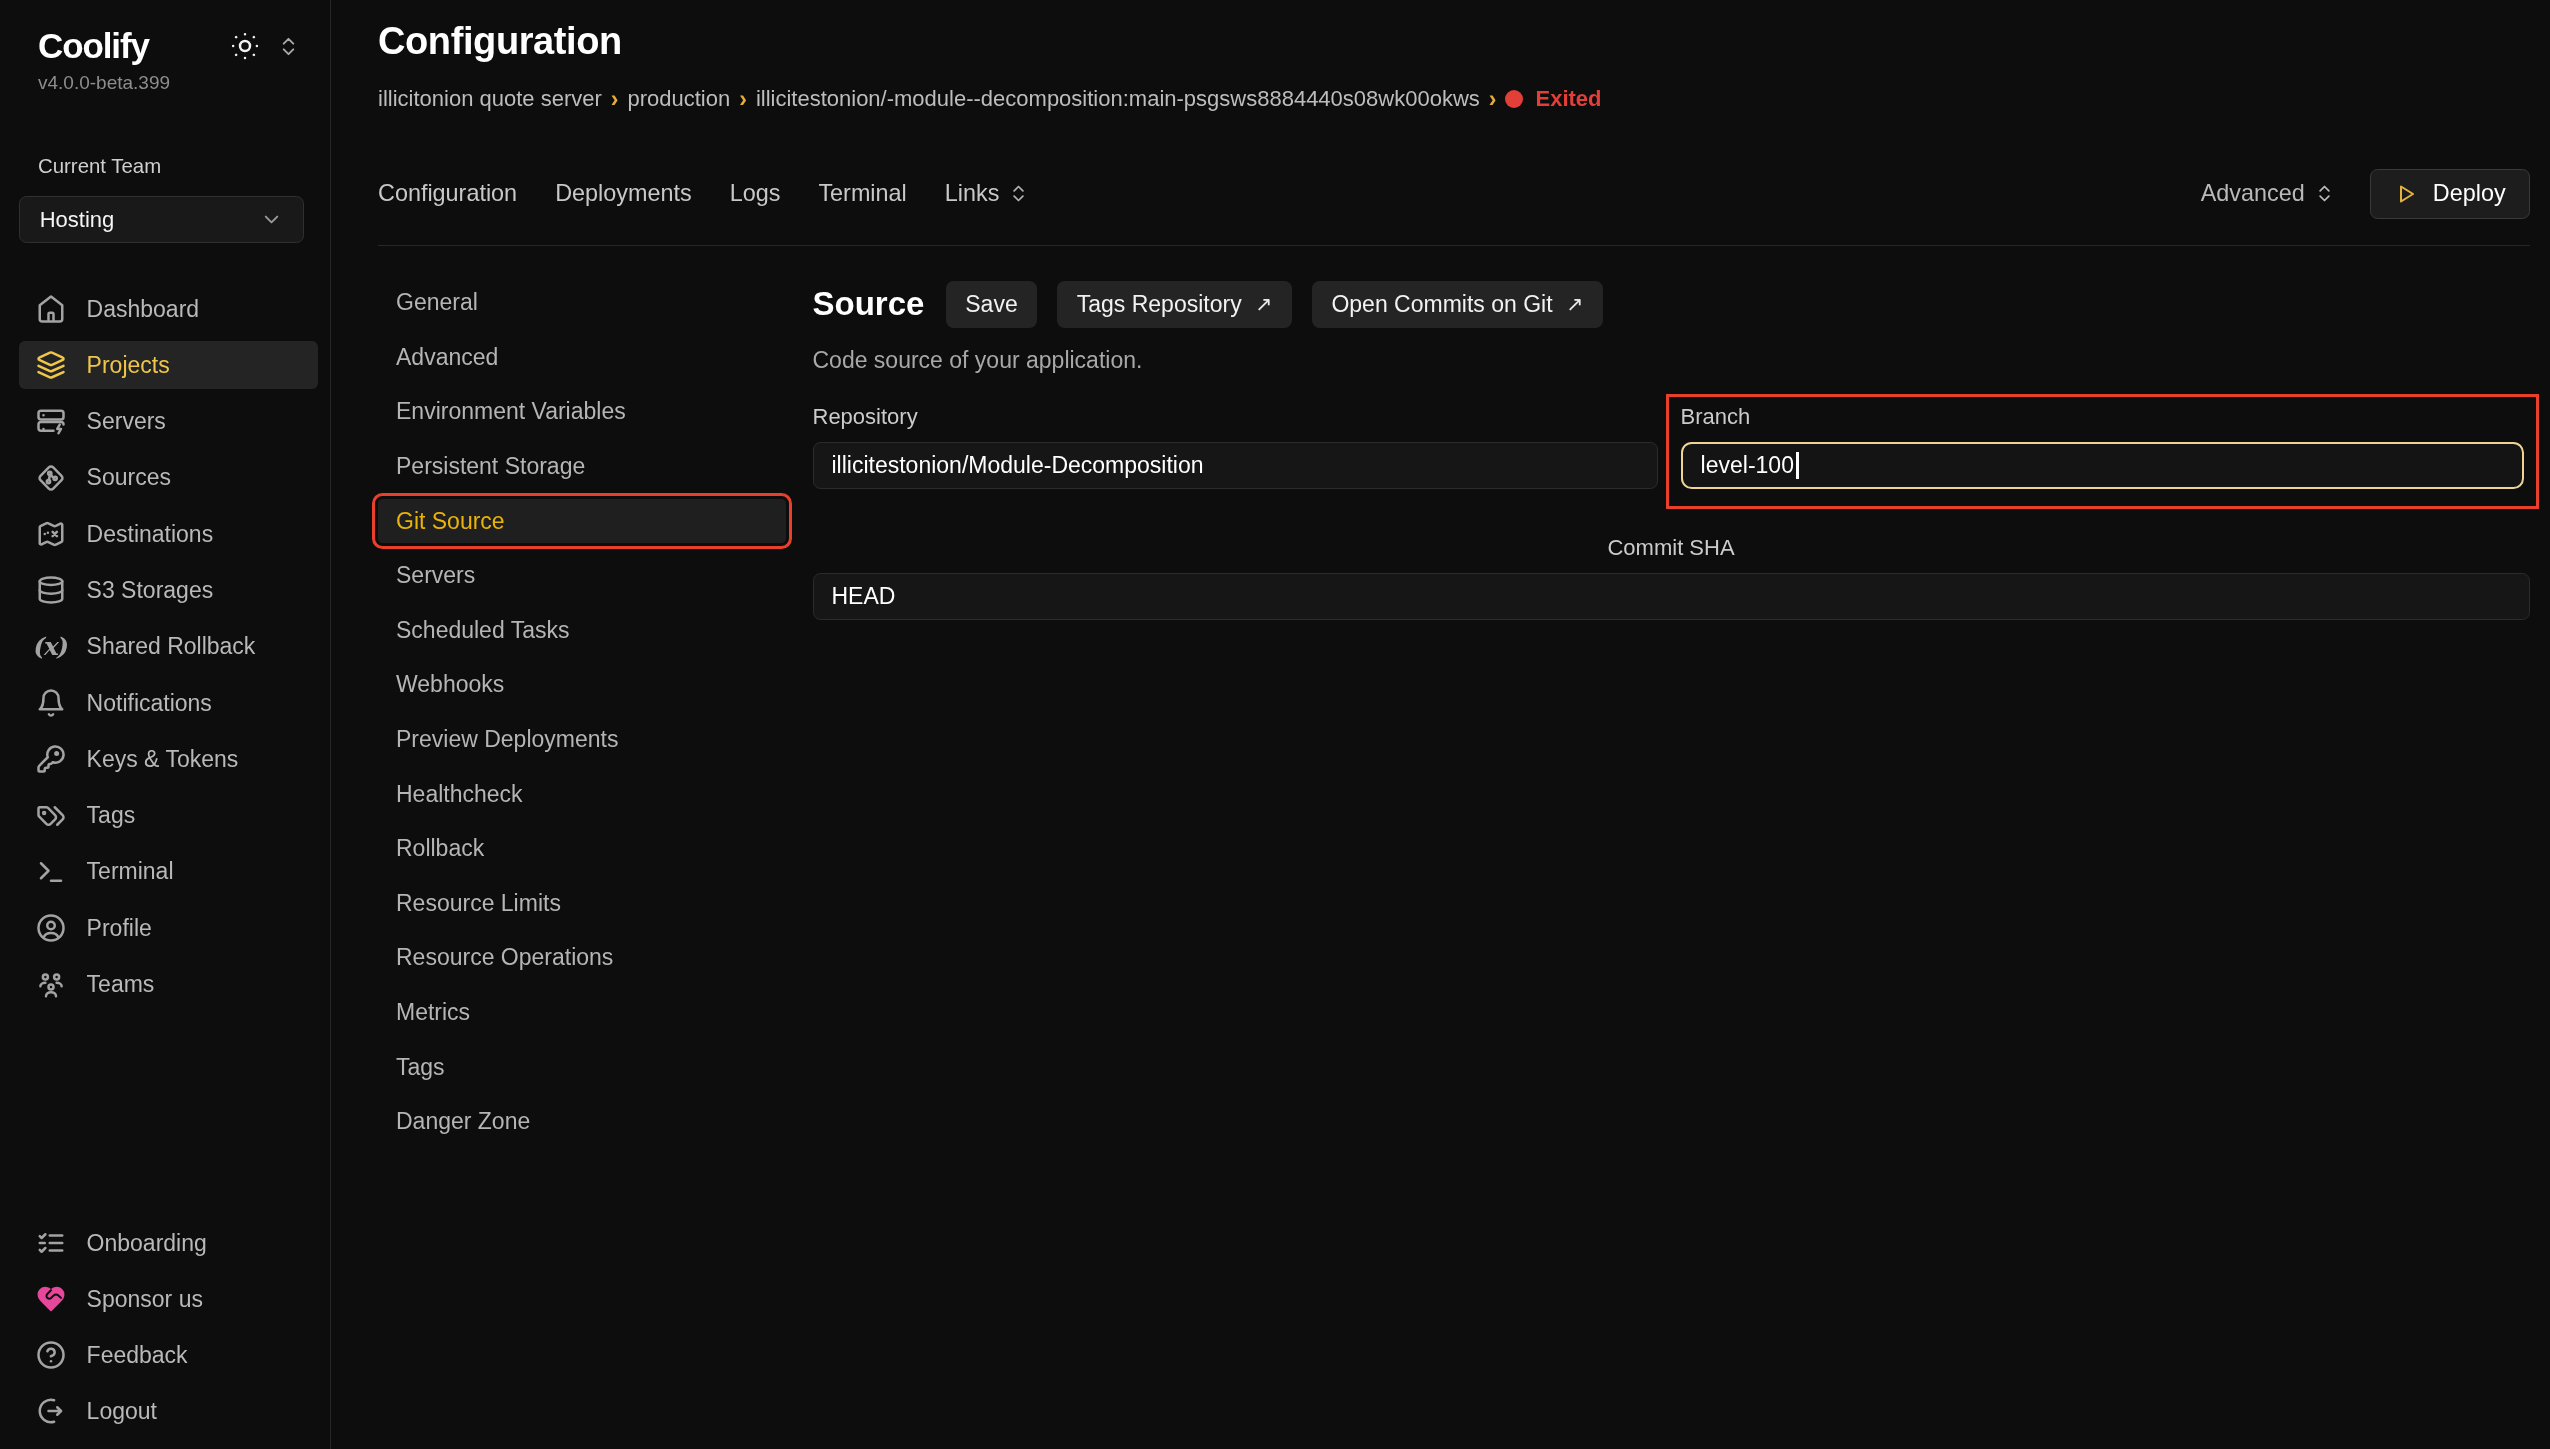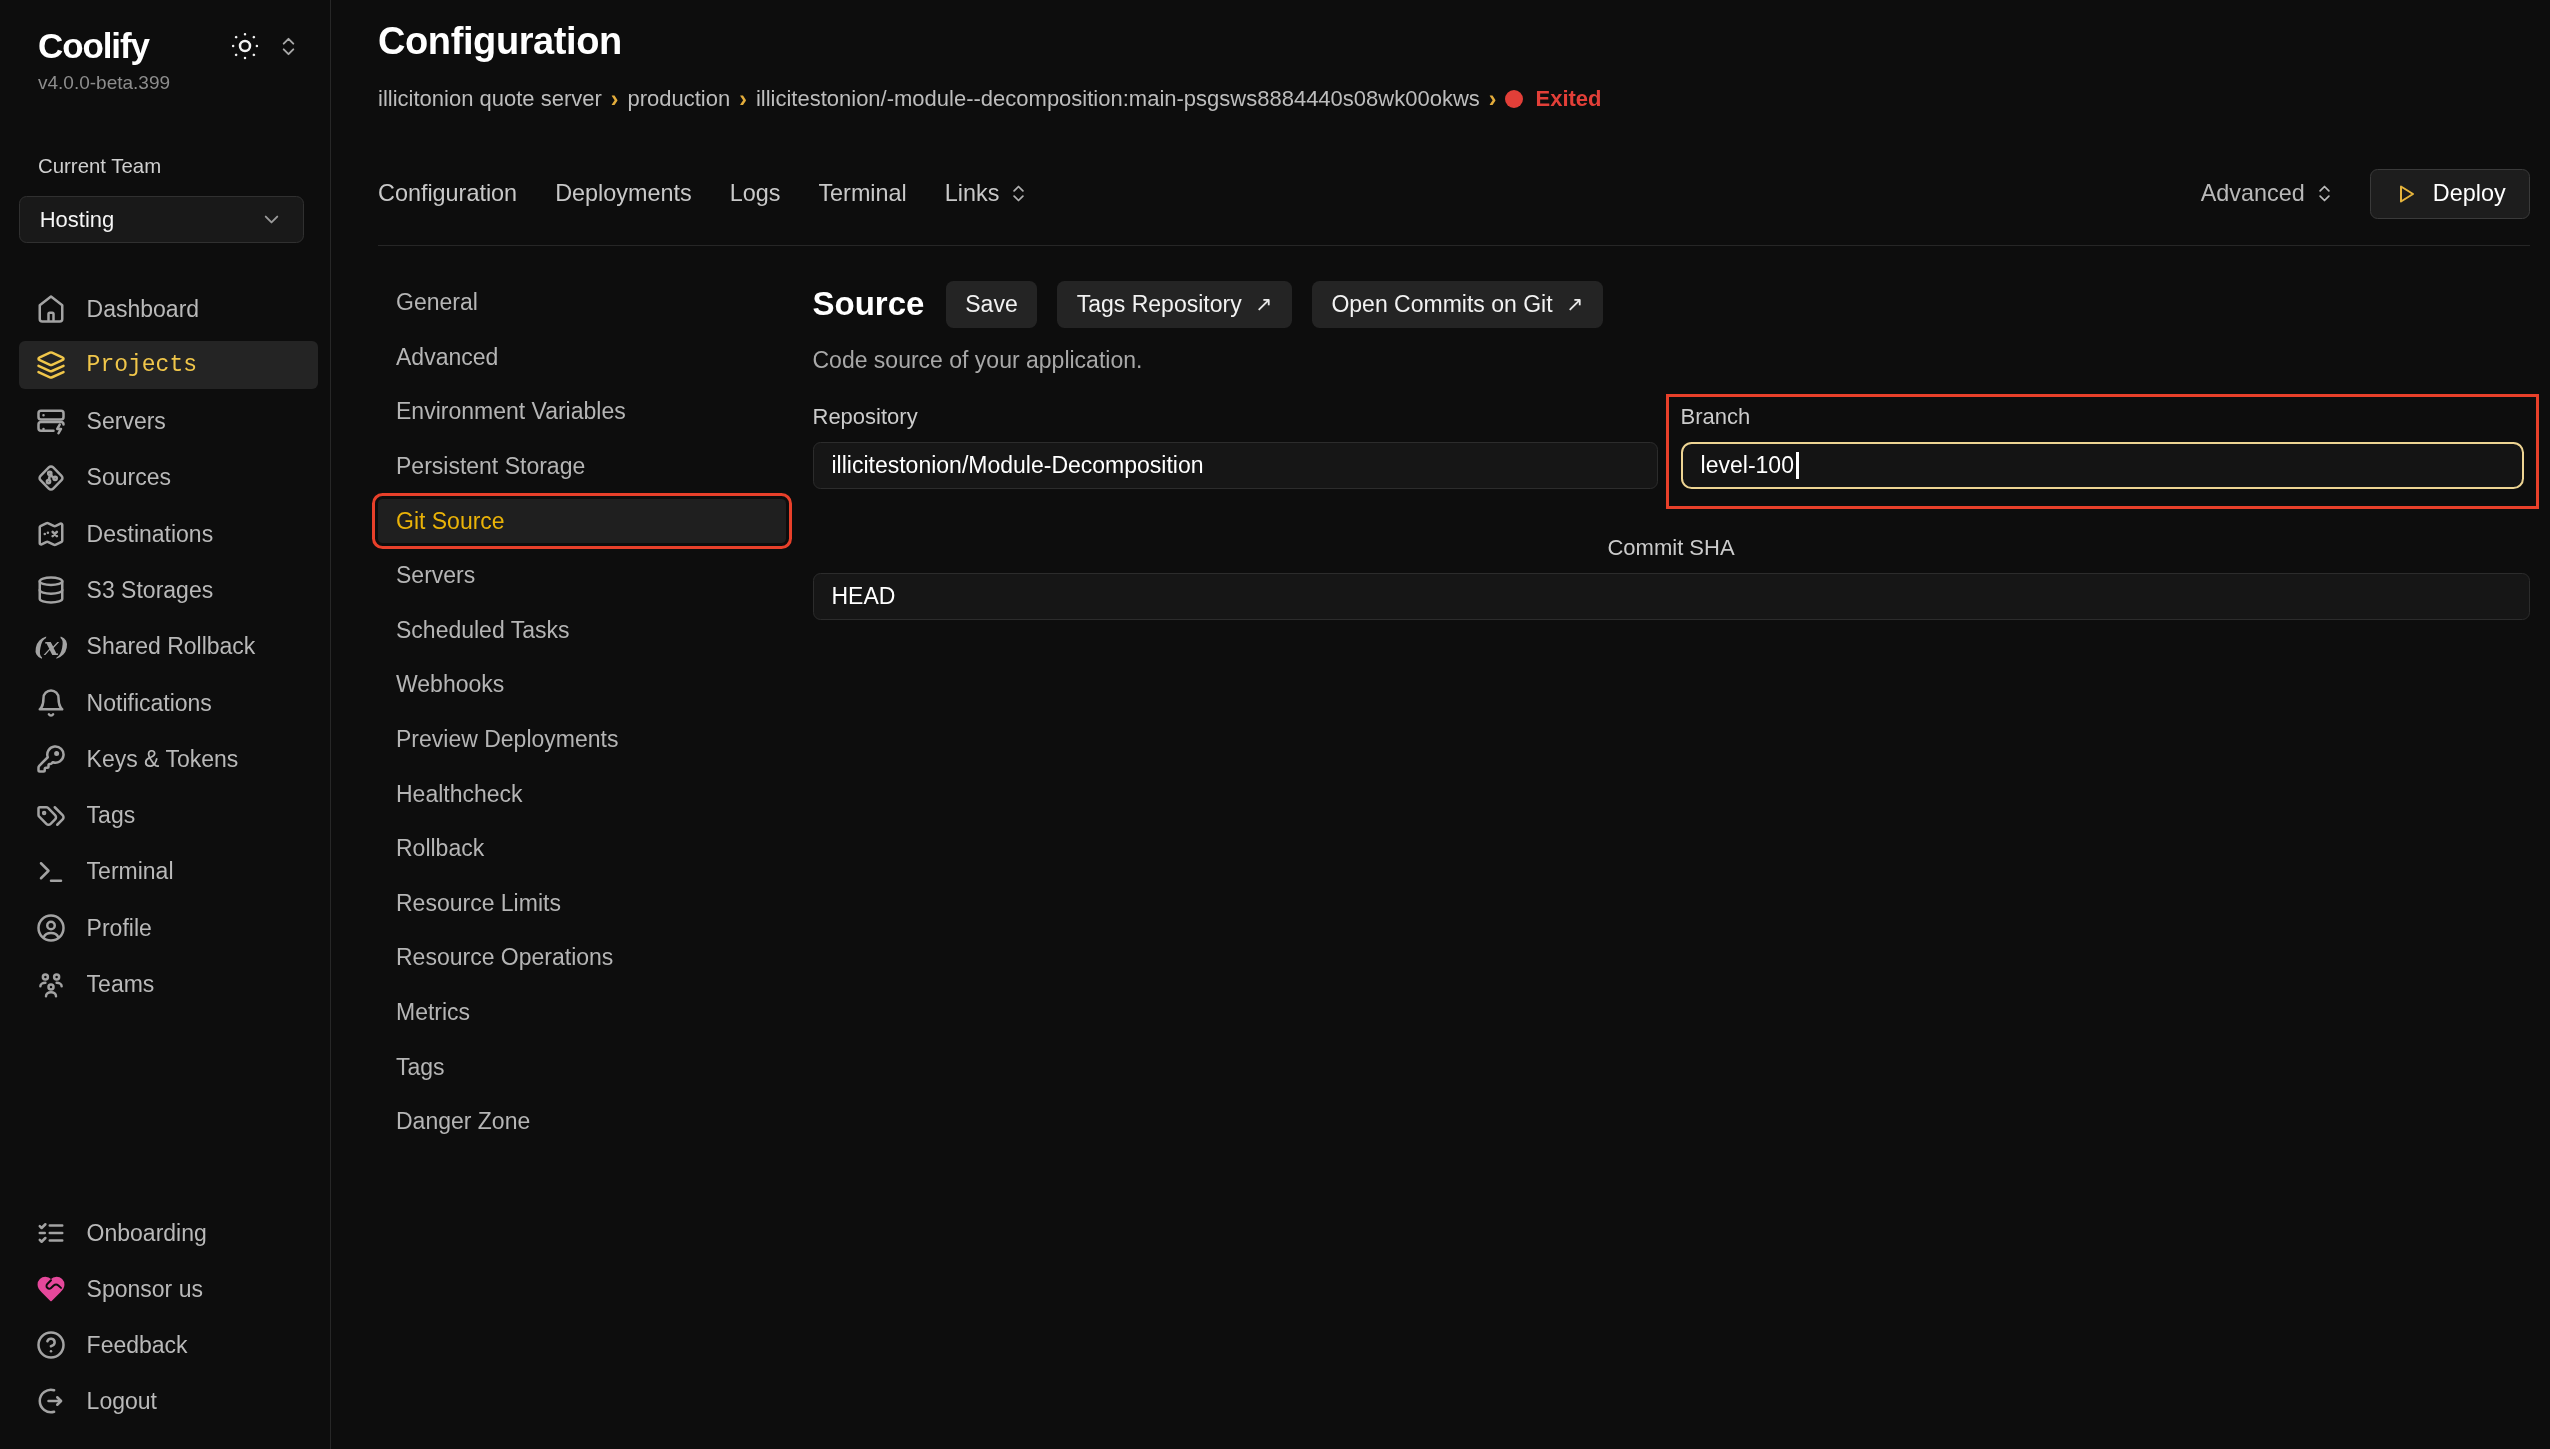--- a/index.html
+++ b/index.html
@@ -20,26 +20,26 @@
   .team-select { margin:18px 26px 0 19px; height:47px; background:#191919; border:0.8px solid #303030;
     border-radius:7.6px; display:flex; align-items:center; justify-content:space-between;
     padding:0 19.7px; font-size:22px; color:#f5f5f5; cursor:pointer; }
   .team-select svg { width:23px; height:23px; color:#9a9a9a; }
 
   .nav { margin-top:42px; padding:0 12px 0 19px; display:flex; flex-direction:column; gap:8.3px; }
   .nav-item { height:48px; border-radius:6px; display:flex; align-items:center; gap:21px;
     padding-left:16.6px; font-size:23px; color:#b9b9b9; cursor:pointer; }
   .nav-item .icon { width:30px; height:30px; color:#a3a3a3; display:flex; align-items:center; justify-content:center; flex:none; }
   .nav-item .icon svg { width:30px; height:30px; }
-  .nav-item.active { background:#242424; color:#f0c64a;font-family:Liberation Mono, monospace; }
+  .nav-item.active { background:#242424; color:#f0c64a; }
   .nav-item.active .icon { color:#f0c64a; }
   .icon.pink { color:#e5489b; }
   .icon-sharedvars { font-family:"DejaVu Serif", serif; font-style:italic; font-weight:700;
     font-size:25px; letter-spacing:-1.5px; line-height:30px; }
-  .nav.footer { position:absolute; bottom:24px; left:0; right:0; margin-top:0;gap:8px; }
+  .nav.footer { position:absolute; bottom:14px; left:0; right:0; margin-top:0;gap:8px; }
 
   
   .main { flex:1; padding-left:47px; overflow:hidden; }
   .page-title { margin-top:19.7px; font-size:38px; font-weight:800; letter-spacing:-0.4px; color:#fff; }
   .breadcrumb { margin-top:23px; display:flex; align-items:center; gap:9px; font-size:22px; color:#bdbdbd; }
   .crumb { cursor:pointer; }
   .crumb-sep { color:#e3ac3b; font-weight:700; font-size:23px; }
   .status { display:flex; align-items:center; gap:12px; }
   .status-dot { width:18px; height:18px; border-radius:50%; background:#e23f38; }
   .status-text { color:#e23f38; font-weight:700; font-size:22px; }

